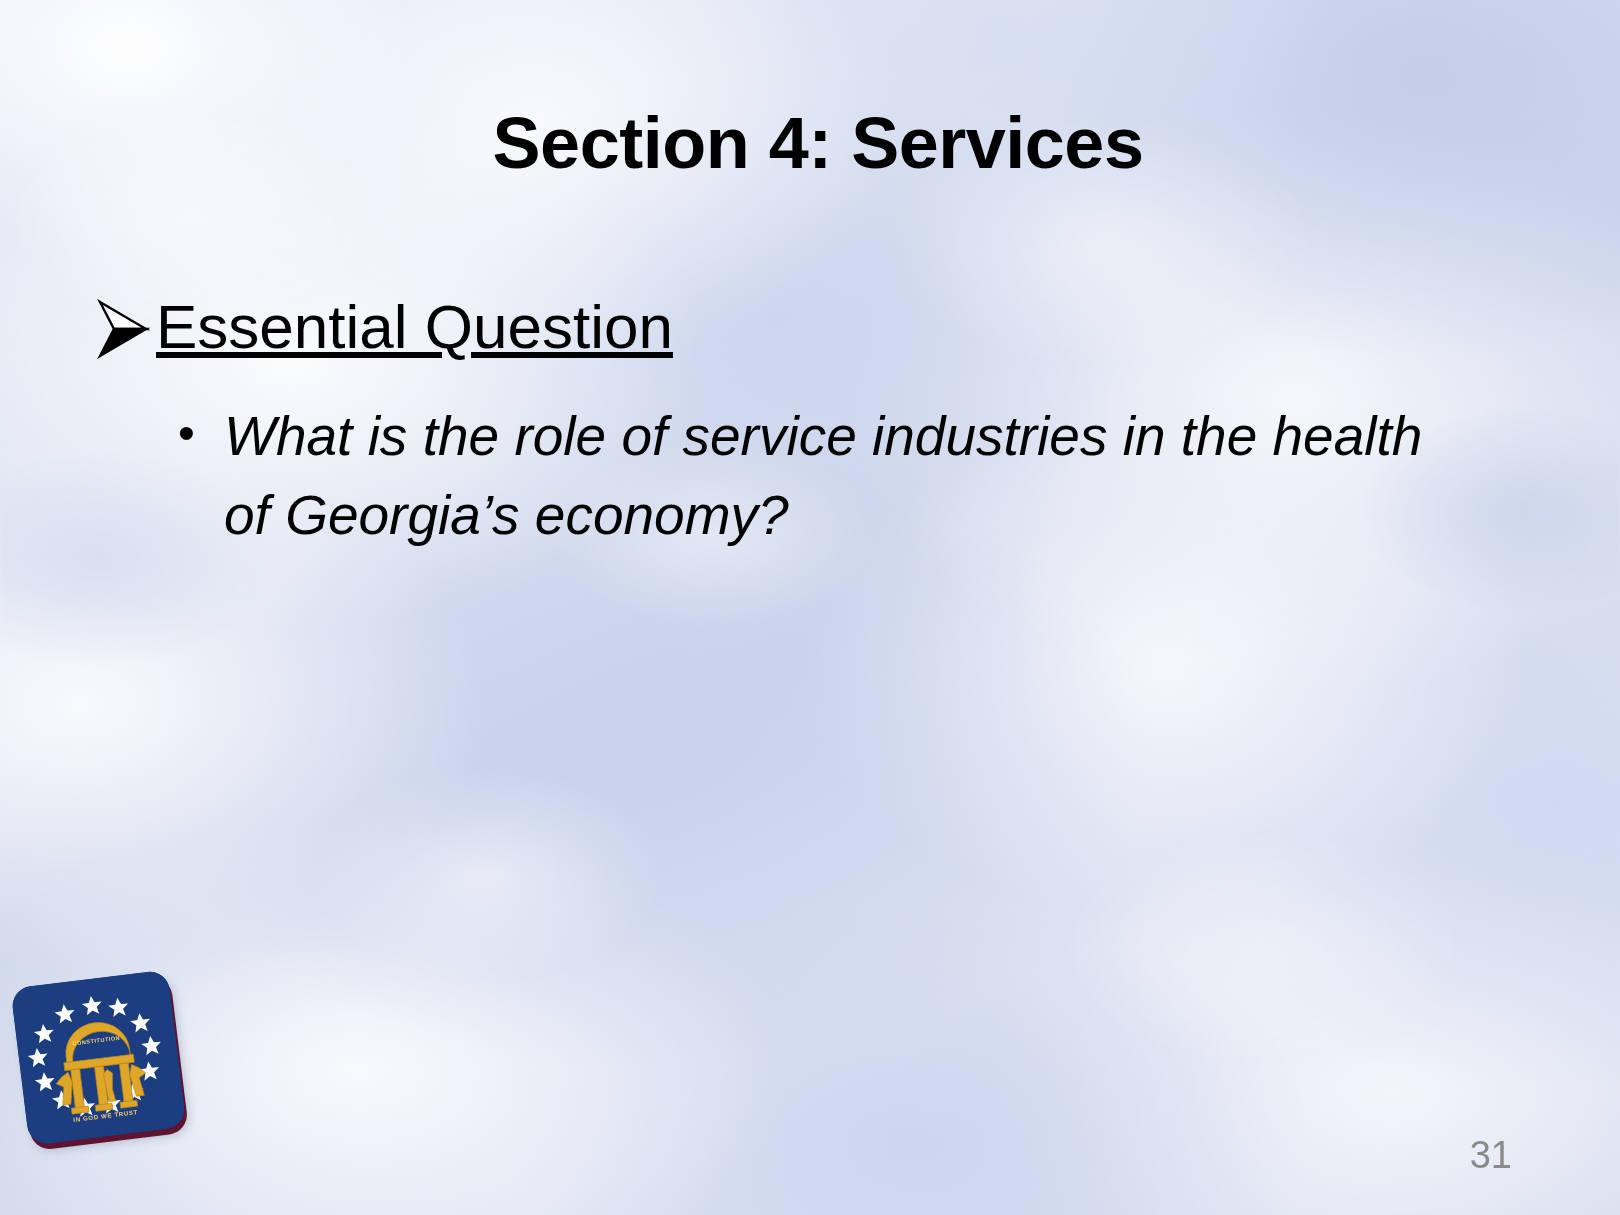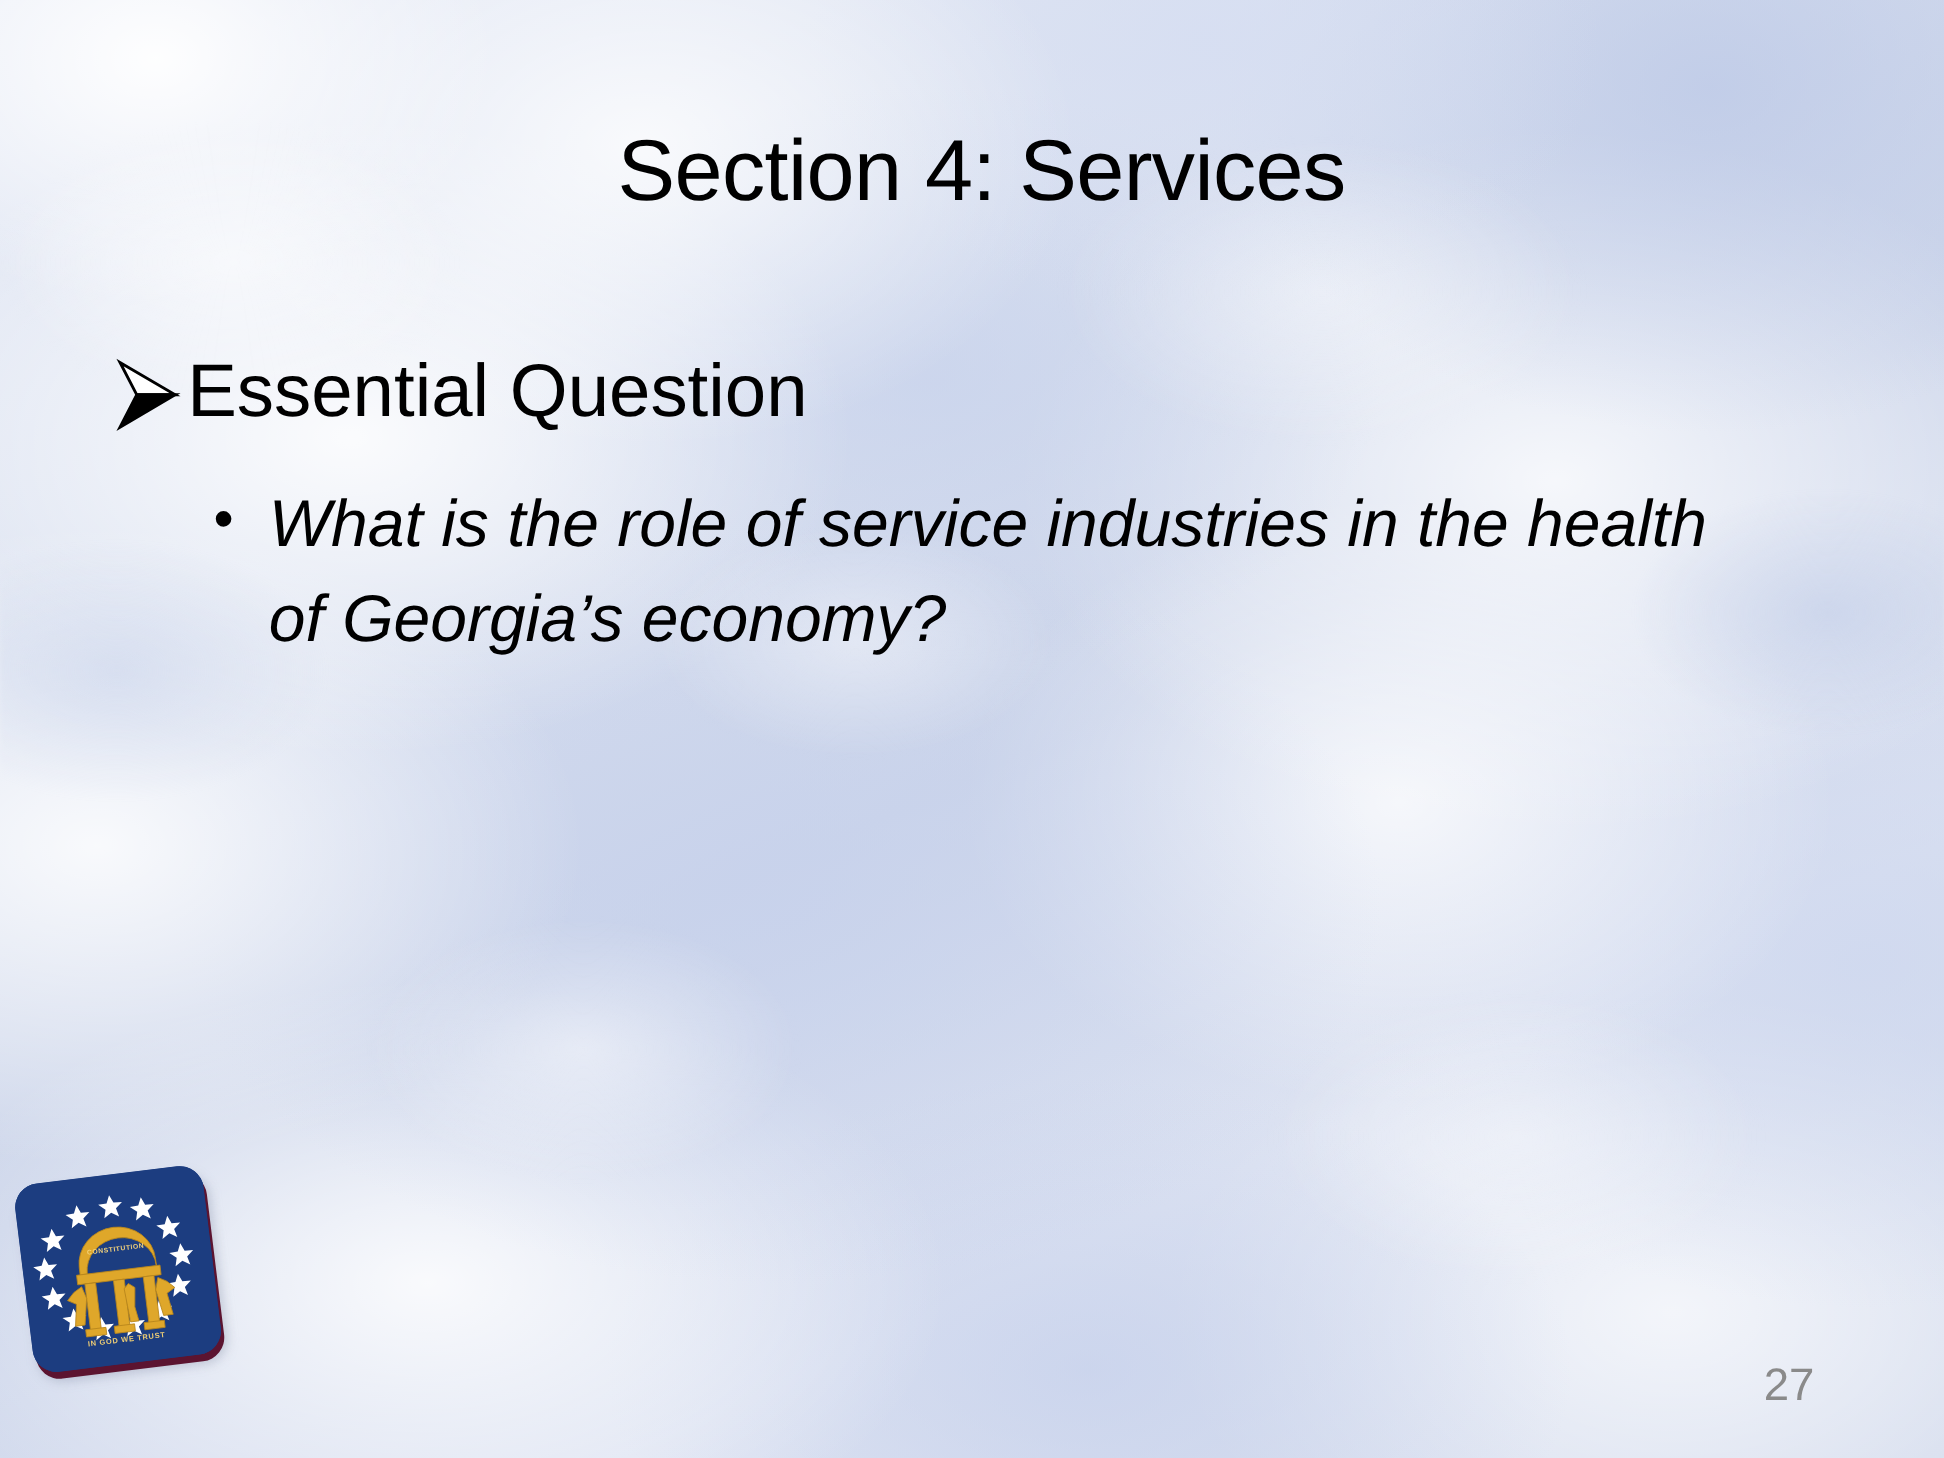--- a/index.html
+++ b/index.html
@@ -53,21 +53,21 @@
   }
 
   
   .title {
     position: absolute;
     left: 0;
     right: 0;
     top: 104px;
     text-align: center;
     font-size: 72px;
-    font-weight: normal;
+    font-weight: bold;
     color: #000000;
     letter-spacing: -0.5px;
     line-height: 1.1;
     white-space: nowrap;
     padding-left: 16px;
   }
 
   
   .body-block {
     position: absolute;
@@ -86,20 +86,21 @@
   .arrow-bullet {
     flex: 0 0 auto;
     width: 58px;
     height: 62px;
     margin-top: 6px;
     display: block;
   }
   .level1-text {
     flex: 1 1 auto;
     margin-left: 2px;
+    text-decoration: underline;
   }
 
   .level2 {
     display: flex;
     align-items: flex-start;
     margin-top: 36px;
     margin-left: 82px;
     font-size: 55px;
     color: #000000;
     line-height: 1.42;
@@ -255,15 +256,15 @@
           <text x="79" y="64" text-anchor="middle">CONSTITUTION</text>
         </g>
 
         <g fill="#f0cf74" font-family="Liberation Sans, sans-serif" font-size="6.2" font-weight="bold" letter-spacing="0.6">
           <text x="79" y="140" text-anchor="middle">IN GOD WE TRUST</text>
         </g>
       </svg>
     </div>
   </div>
 
-  <div class="page-number">27</div>
+  <div class="page-number">31</div>
 
 </div>
 
 </body></html>

